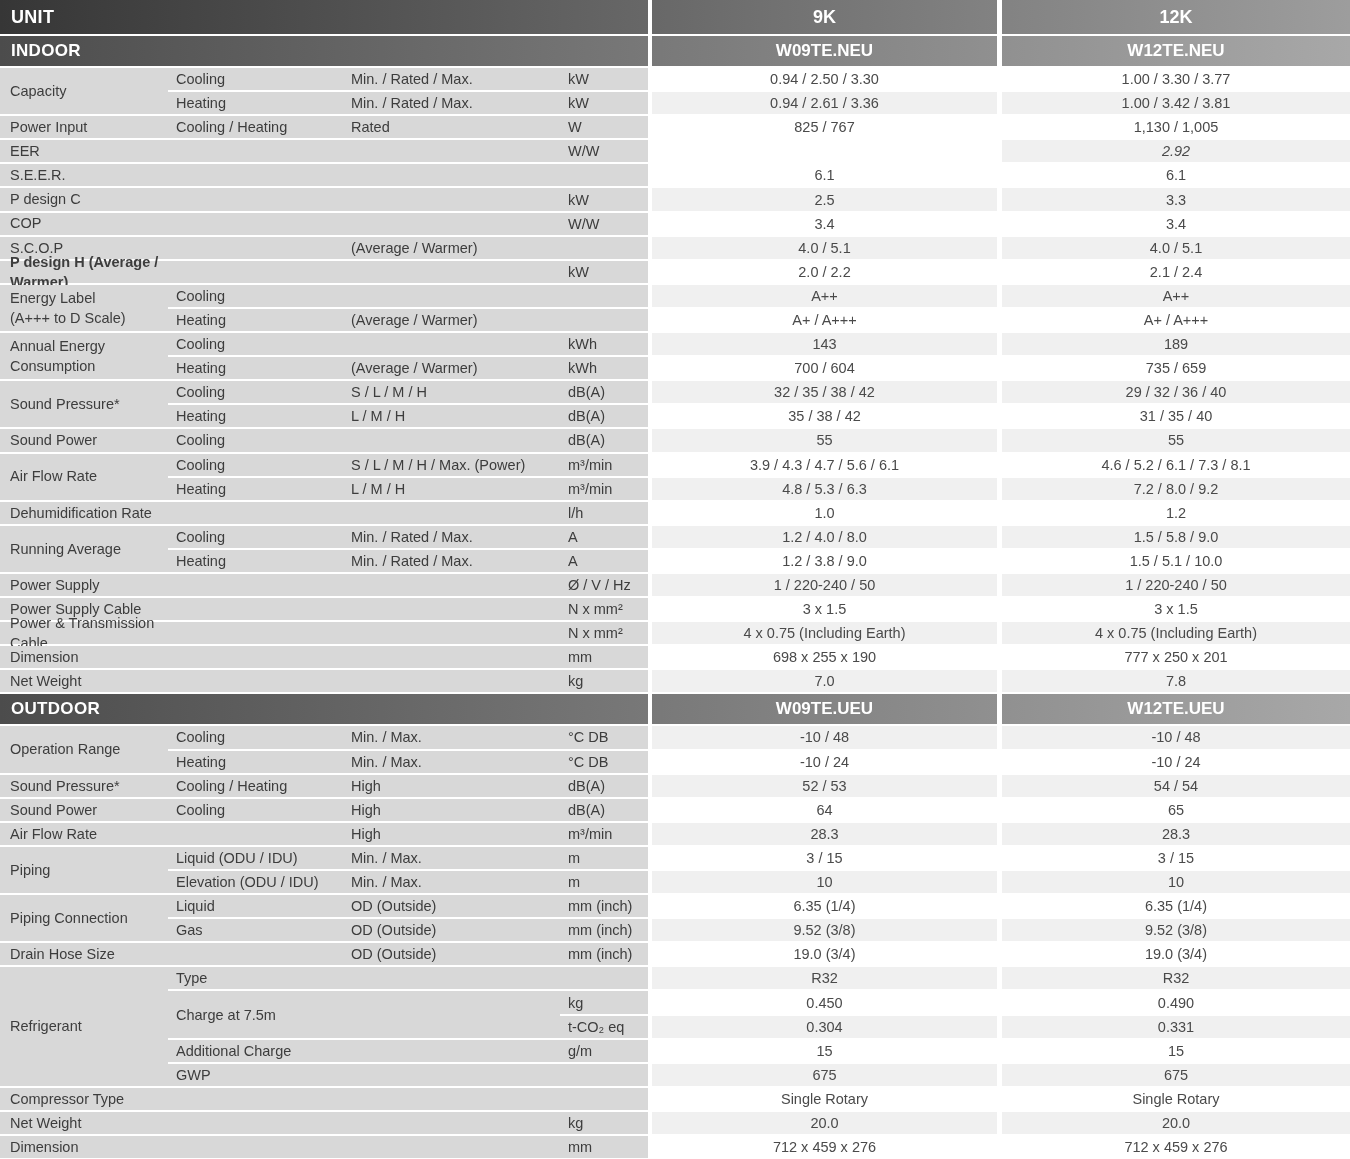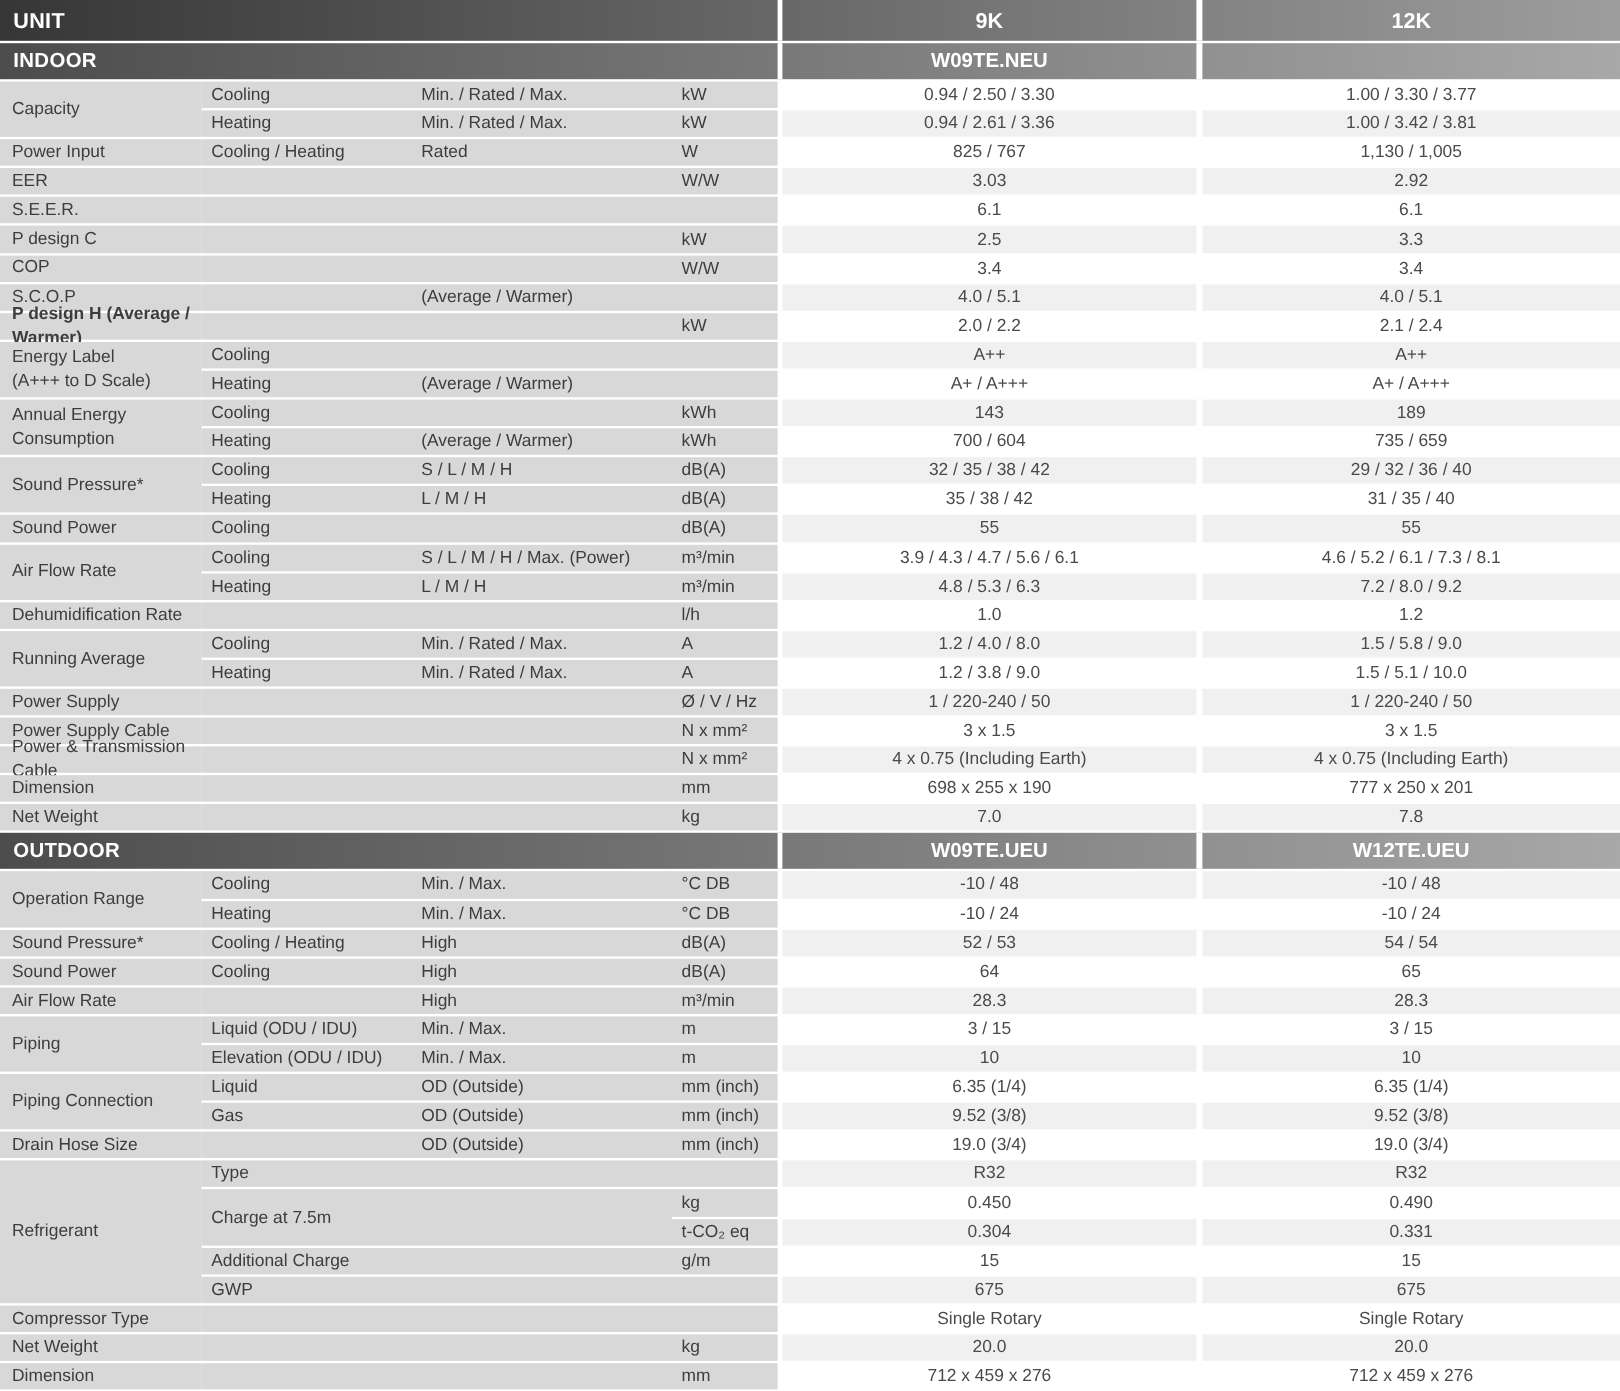--- a/index.html
+++ b/index.html
@@ -50,20 +50,21 @@
   <div class="b-col1">9K</div>
   <div class="b-gap5"></div>
   <div class="b-col2">12K</div>
 </div>
 
 <div class="band band-section band-indoor">
   <div class="b-left">INDOOR</div>
   <div class="b-gap4"></div>
   <div class="b-col1">W09TE.NEU</div>
   <div class="b-gap5"></div>
+  <div class="b-col2">W12TE.NEU</div>
 </div>
 
 <div class="grid" id="grid-0">
     <div class="cell label lc" style="grid-area: 1 / 1 / span 2;">Capacity</div>
     <div class="cell sub lc" style="grid-area: 1 / 2;">Cooling</div>
     <div class="cell cond lc" style="grid-area: 1 / 3;">Min. / Rated / Max.</div>
     <div class="cell unit lc" style="grid-area: 1 / 4;">kW</div>
     <div class="cell v1 bg-w" style="grid-area: 1 / 6;">0.94 / 2.50 / 3.30</div>
     <div class="cell v2 bg-w" style="grid-area: 1 / 8;">1.00 / 3.30 / 3.77</div>
     <div class="cell sub lc" style="grid-area: 2 / 2;">Heating</div>
@@ -74,22 +75,21 @@
     <div class="cell label lc" style="grid-area: 3 / 1 / span 1;">Power Input</div>
     <div class="cell sub lc" style="grid-area: 3 / 2;">Cooling / Heating</div>
     <div class="cell cond lc" style="grid-area: 3 / 3;">Rated</div>
     <div class="cell unit lc" style="grid-area: 3 / 4;">W</div>
     <div class="cell v1 bg-w" style="grid-area: 3 / 6;">825 / 767</div>
     <div class="cell v2 bg-w" style="grid-area: 3 / 8;">1,130 / 1,005</div>
     <div class="cell label lc" style="grid-area: 4 / 1 / span 1;">EER</div>
     <div class="cell sub lc" style="grid-area: 4 / 2;"></div>
     <div class="cell cond lc" style="grid-area: 4 / 3;"></div>
     <div class="cell unit lc" style="grid-area: 4 / 4;">W/W</div>
-    <div class="cell v1 bg-g" style="grid-area: 4 / 6;">3.03</div>
-    <div class="cell v2 bg-g" style="grid-area: 4 / 8;">2.92</div>
+    <div class="cell v2 bg-g" style="grid-area: 4 / 8; font-style: italic;">2.92</div>
     <div class="cell label lc" style="grid-area: 5 / 1 / span 1;">S.E.E.R.</div>
     <div class="cell sub lc" style="grid-area: 5 / 2;"></div>
     <div class="cell cond lc" style="grid-area: 5 / 3;"></div>
     <div class="cell unit lc" style="grid-area: 5 / 4;"></div>
     <div class="cell v1 bg-w" style="grid-area: 5 / 6;">6.1</div>
     <div class="cell v2 bg-w" style="grid-area: 5 / 8;">6.1</div>
     <div class="cell label lc" style="grid-area: 6 / 1 / span 1;">P design C</div>
     <div class="cell sub lc" style="grid-area: 6 / 2;"></div>
     <div class="cell cond lc" style="grid-area: 6 / 3;"></div>
     <div class="cell unit lc" style="grid-area: 6 / 4;">kW</div>

